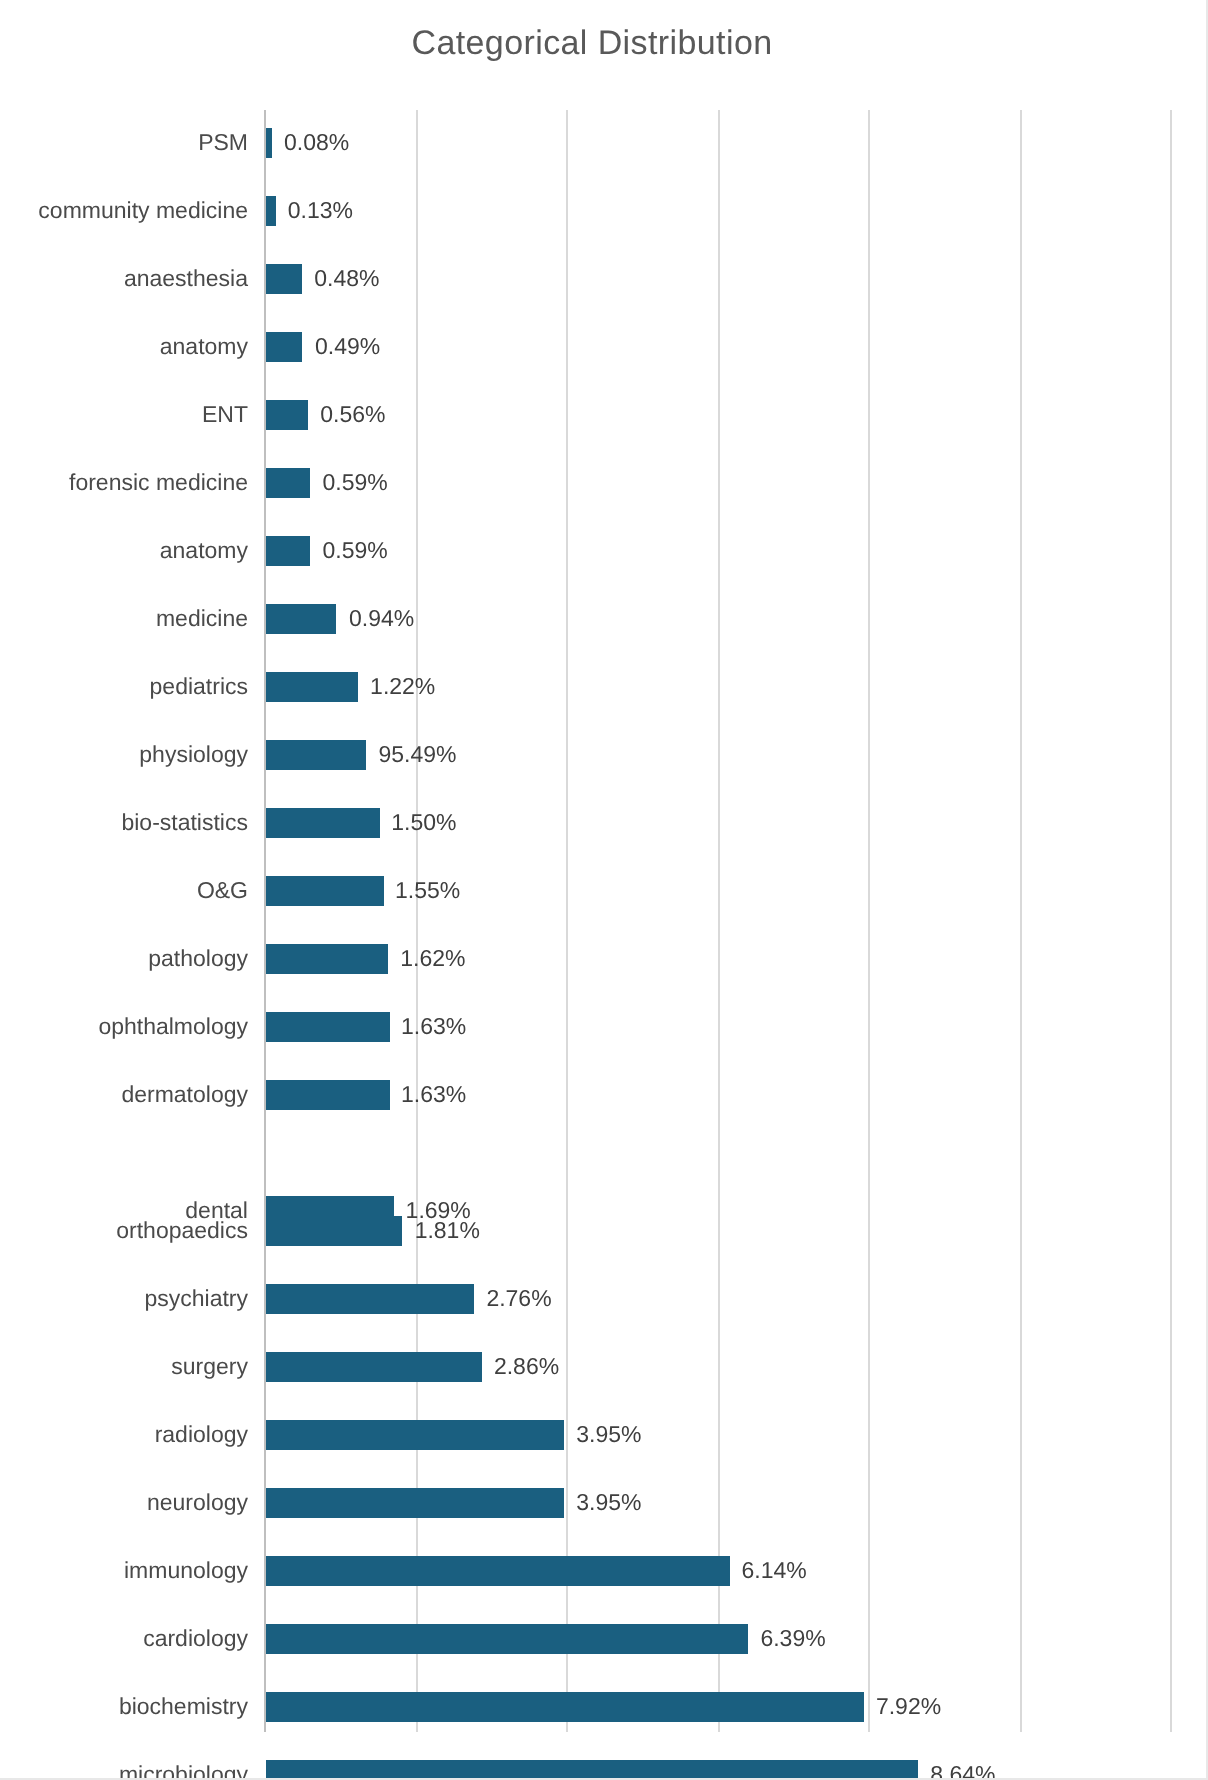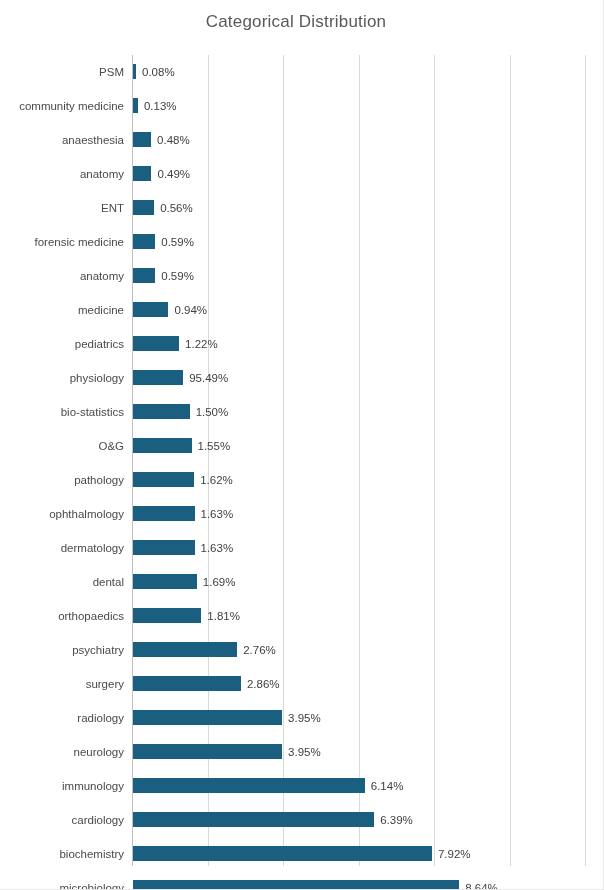--- a/index.html
+++ b/index.html
@@ -178,21 +178,21 @@
         <div class="row" style="top: 442px;">
           <div class="cat-label">ophthalmology</div>
           <div class="bar" style="width: 61.5325px; background: rgb(26, 95, 128);"></div>
           <div class="val-label" style="left: 63.5325px;">1.63%</div>
         </div>
         <div class="row" style="top: 476px;">
           <div class="cat-label">dermatology</div>
           <div class="bar" style="width: 61.5325px; background: rgb(26, 95, 128);"></div>
           <div class="val-label" style="left: 63.5325px;">1.63%</div>
         </div>
-        <div class="row" style="top: 510px;">
+        <div class="row" style="top: 534px;">
           <div class="cat-label">dental</div>
           <div class="bar" style="width: 63.7975px; background: rgb(26, 95, 128);"></div>
           <div class="val-label" style="left: 65.7975px;">1.69%</div>
         </div>
         <div class="row" style="top: 544px;">
           <div class="cat-label">orthopaedics</div>
           <div class="bar" style="width: 68.3275px; background: rgb(26, 95, 128);"></div>
           <div class="val-label" style="left: 70.3275px;">1.81%</div>
         </div>
         <div class="row" style="top: 578px;">

